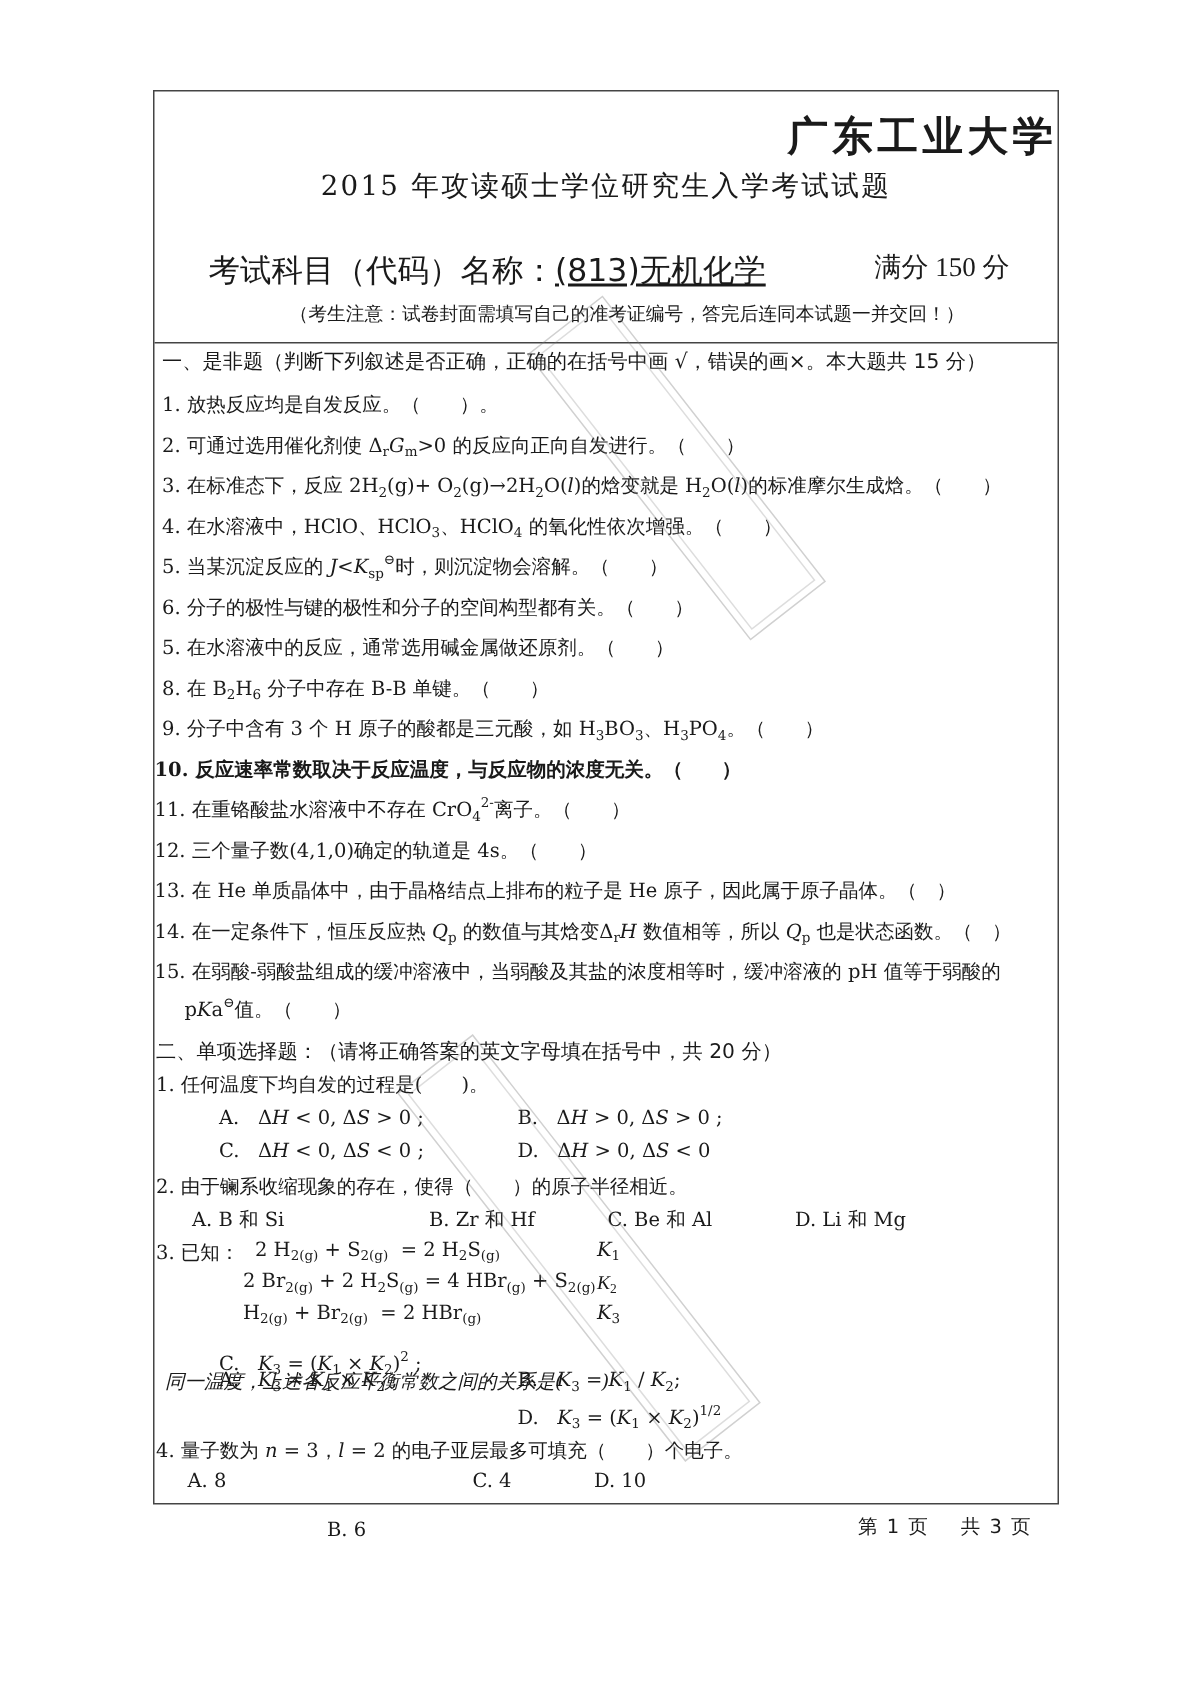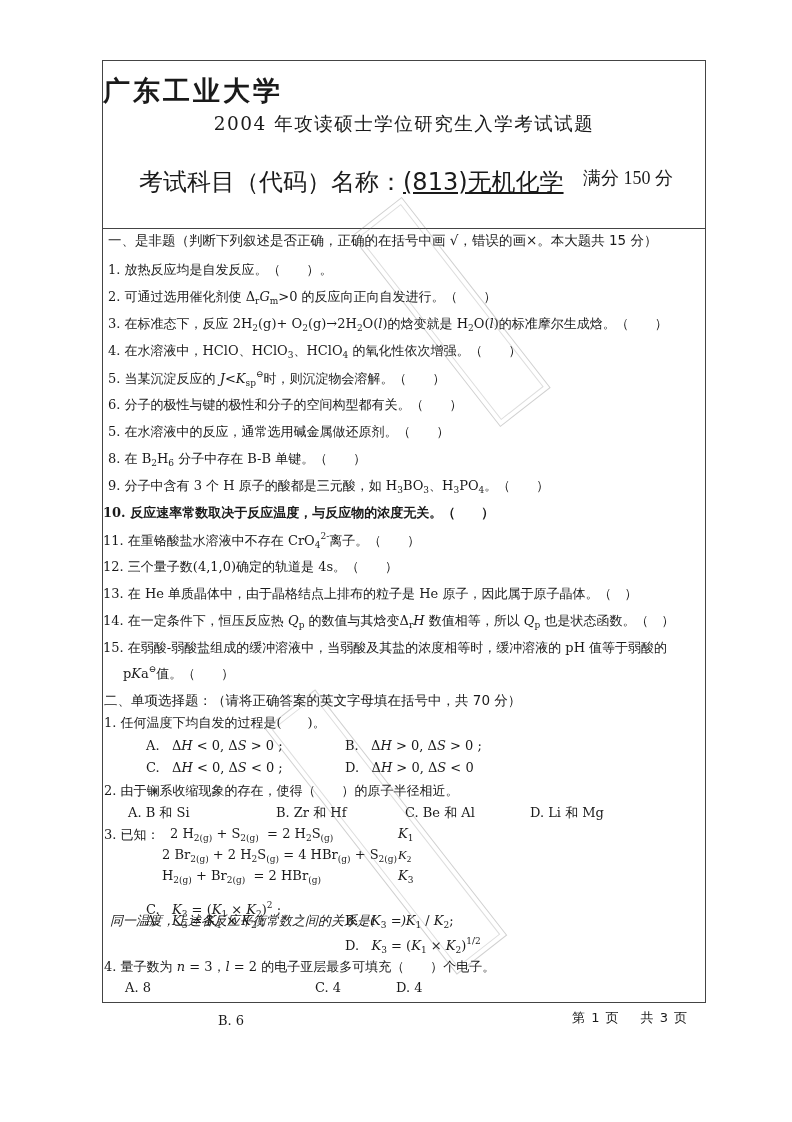--- a/index.html
+++ b/index.html
@@ -6,30 +6,30 @@
   body {
     width:792px; height:1122px; background:#ffffff; position:relative; overflow:hidden;
     font-family:"DejaVu Serif","Liberation Serif",serif; color:#1a1a1a;
   }
   .frame {
     position:absolute; left:102px; top:60px; width:604px; height:943px;
     border:1.3px solid #444; box-sizing:border-box;
   }
   .divider { position:absolute; left:0; right:0; top:167px; border-top:1.3px solid #444; }
   .uni {
-    position:absolute; left:0; right:0; top:12px; text-align:left;
+    position:absolute; left:0; right:0; top:12px; text-align:right;
     font-family:"DejaVu Sans","Liberation Sans",sans-serif; font-weight:bold;
     font-size:27px; letter-spacing:3px;
   }
   .subtitle {
     position:absolute; left:0; right:0; top:50px; text-align:center;
     font-size:18.5px; letter-spacing:1.5px;
   }
   .subject {
-    position:absolute; left:36px; top:105px; font-size:24px;
+    position:absolute; left:36px; top:105px; font-size:21px;
     font-family:"DejaVu Sans","Liberation Sans",sans-serif;
   }
   .subject .code { text-decoration:underline; }
   .score {
     position:absolute; right:32px; top:105px; font-size:18px;
     font-family:Liberation Serif, serif;
   }
   .notice {
     position:absolute; left:90px; top:140px; font-size:12.5px;
     font-family:"DejaVu Sans","Liberation Sans",sans-serif;
@@ -51,25 +51,26 @@
   .stamp::after {
     content:""; position:absolute; inset:4px; border:1px solid rgba(120,120,120,0.25);
   }
   .opt { position:absolute; font-size:13px; white-space:nowrap; }
 </style>
 </head>
 <body>
 
 <div class="frame">
   <div class="uni">广东工业大学</div>
-  <div class="subtitle">2004 年攻读硕士学位研究生入学考试试题</div>
+  <div class="subtitle">2015 年攻读硕士学位研究生入学考试试题</div>
   <div class="subject">
     <span>考试科目（代码）名称：</span><span class="code">(813)无机化学</span>
   </div>
   <div class="score">满分 150 分</div>
+  <div class="notice">（考生注意：试卷封面需填写自己的准考证编号，答完后连同本试题一并交回！）</div>
   <div class="divider"></div>
 </div>
 
 <div class="line sec" style="left:108px;top:232px;">一、是非题（判断下列叙述是否正确，正确的在括号中画 √，错误的画×。本大题共 15 分）</div>
 
 <div class="line" style="left:108px;top:261px;">1. 放热反应均是自发反应。（　　）。</div>
 <div class="line" style="left:108px;top:288px;">2. 可通过选用催化剂使 Δ<sub>r</sub><i>G</i><sub>m</sub>&gt;0 的反应向正向自发进行。（　　）</div>
 <div class="line" style="left:108px;top:315px;">3. 在标准态下，反应 2H<sub>2</sub>(g)+ O<sub>2</sub>(g)→2H<sub>2</sub>O(<i>l</i>)的焓变就是 H<sub>2</sub>O(<i>l</i>)的标准摩尔生成焓。（　　）</div>
 <div class="line" style="left:108px;top:342px;">4. 在水溶液中，HClO、HClO<sub>3</sub>、HClO<sub>4</sub> 的氧化性依次增强。（　　）</div>
 <div class="line" style="left:108px;top:369px;">5. 当某沉淀反应的 <i>J</i>&lt;<i>K</i><sub>sp</sub><sup>⊖</sup>时，则沉淀物会溶解。（　　）</div>
@@ -78,51 +79,51 @@
 <div class="line" style="left:108px;top:450px;">8. 在 B<sub>2</sub>H<sub>6</sub> 分子中存在 B-B 单键。（　　）</div>
 <div class="line" style="left:108px;top:477px;">9. 分子中含有 3 个 H 原子的酸都是三元酸，如 H<sub>3</sub>BO<sub>3</sub>、H<sub>3</sub>PO<sub>4</sub>。（　　）</div>
 <div class="line" style="left:103px;top:504px;font-weight:bold;">10. 反应速率常数取决于反应温度，与反应物的浓度无关。（　　）</div>
 <div class="line" style="left:103px;top:531px;">11. 在重铬酸盐水溶液中不存在 CrO<sub>4</sub><sup>2-</sup>离子。（　　）</div>
 <div class="line" style="left:103px;top:558px;">12. 三个量子数(4,1,0)确定的轨道是 4s。（　　）</div>
 <div class="line" style="left:103px;top:585px;">13. 在 He 单质晶体中，由于晶格结点上排布的粒子是 He 原子，因此属于原子晶体。（　）</div>
 <div class="line" style="left:103px;top:612px;">14. 在一定条件下，恒压反应热 <i>Q</i><sub>p</sub> 的数值与其焓变Δ<sub>r</sub><i>H</i> 数值相等，所以 <i>Q</i><sub>p</sub> 也是状态函数。（　）</div>
 <div class="line" style="left:103px;top:639px;">15. 在弱酸-弱酸盐组成的缓冲溶液中，当弱酸及其盐的浓度相等时，缓冲溶液的 pH 值等于弱酸的</div>
 <div class="line" style="left:123px;top:664px;">p<i>K</i>a<sup>⊖</sup>值。（　　）</div>
 
-<div class="line sec" style="left:104px;top:692px;">二、单项选择题：（请将正确答案的英文字母填在括号中，共 70 分）</div>
+<div class="line sec" style="left:104px;top:692px;">二、单项选择题：（请将正确答案的英文字母填在括号中，共 20 分）</div>
 
 <div class="line" style="left:104px;top:714px;">1. 任何温度下均自发的过程是(　　)。</div>
 <div class="opt" style="left:146px;top:738px;">A.&nbsp;&nbsp; Δ<i>H</i> &lt; 0, Δ<i>S</i> &gt; 0 ;</div>
 <div class="opt" style="left:345px;top:738px;">B.&nbsp;&nbsp; Δ<i>H</i> &gt; 0, Δ<i>S</i> &gt; 0 ;</div>
 <div class="opt" style="left:146px;top:760px;">C.&nbsp;&nbsp; Δ<i>H</i> &lt; 0, Δ<i>S</i> &lt; 0 ;</div>
 <div class="opt" style="left:345px;top:760px;">D.&nbsp;&nbsp; Δ<i>H</i> &gt; 0, Δ<i>S</i> &lt; 0</div>
 
 <div class="line" style="left:104px;top:782px;">2. 由于镧系收缩现象的存在，使得（　　）的原子半径相近。</div>
 <div class="opt" style="left:128px;top:804px;">A. B 和 Si</div>
-<div class="opt" style="left:276px;top:804px;">B. Zr 和 Hf</div>
+<div class="opt" style="left:286px;top:804px;">B. Zr 和 Hf</div>
 <div class="opt" style="left:405px;top:804px;">C. Be 和  Al</div>
 <div class="opt" style="left:530px;top:804px;">D. Li 和 Mg</div>
 
 <div class="line" style="left:104px;top:826px;">3. 已知：</div>
 <div class="opt" style="left:170px;top:826px;">2 H<sub>2(g)</sub> + S<sub>2(g)</sub>&nbsp; = 2 H<sub>2</sub>S<sub>(g)</sub></div>
 <div class="opt" style="left:398px;top:826px;"><i>K</i><sub>1</sub></div>
 <div class="opt" style="left:162px;top:847px;">2 Br<sub>2(g)</sub> + 2 H<sub>2</sub>S<sub>(g)</sub> = 4 HBr<sub>(g)</sub> + S<sub>2(g)</sub></div>
 <div class="opt" style="left:398px;top:847px;font-family:Liberation Serif, serif;"><i>K</i><sub>2</sub></div>
 <div class="opt" style="left:162px;top:868px;">H<sub>2(g)</sub> + Br<sub>2(g)</sub>&nbsp; = 2 HBr<sub>(g)</sub></div>
 <div class="opt" style="left:398px;top:868px;"><i>K</i><sub>3</sub></div>
 <div class="line" style="left:110px;top:912px;font-style:italic;">同一温度，上述各反应平衡常数之间的关系是(　　)</div>
 <div class="opt" style="left:146px;top:913px;">A.&nbsp;&nbsp; <i>K</i><sub>3</sub> = <i>K</i><sub>1</sub> × <i>K</i><sub>2</sub> ;</div>
 <div class="opt" style="left:345px;top:913px;">B.&nbsp;&nbsp; <i>K</i><sub>3</sub> = <i>K</i><sub>1</sub> / <i>K</i><sub>2</sub>;</div>
 <div class="opt" style="left:146px;top:900px;">C.&nbsp;&nbsp; <i>K</i><sub>3</sub> = (<i>K</i><sub>1</sub> × <i>K</i><sub>2</sub>)<sup>2</sup> ;</div>
 <div class="opt" style="left:345px;top:936px;">D.&nbsp;&nbsp; <i>K</i><sub>3</sub> = (<i>K</i><sub>1</sub> × <i>K</i><sub>2</sub>)<sup>1/2</sup></div>
 
 <div class="line" style="left:104px;top:958px;">4. 量子数为 <i>n</i> = 3，<i>l</i> = 2 的电子亚层最多可填充（　　）个电子。</div>
 <div class="opt" style="left:125px;top:980px;">A. 8</div>
 <div class="opt" style="left:218px;top:980px;margin-top:33px;">B.  6</div>
 <div class="opt" style="left:315px;top:980px;">C. 4</div>
-<div class="opt" style="left:396px;top:980px;">D. 4</div>
+<div class="opt" style="left:396px;top:980px;">D. 10</div>
 
 <div class="stamp" style="left:330px;top:280px;width:240px;height:62px;"></div>
 <div class="stamp" style="left:230px;top:800px;width:310px;height:62px;"></div>
 
 <div class="footer">
   <span>第 1 页</span><span>共 3 页</span>
 </div>
 
 </body></html>

